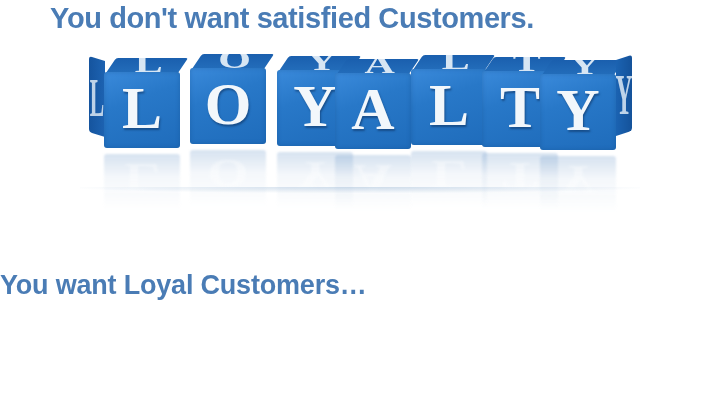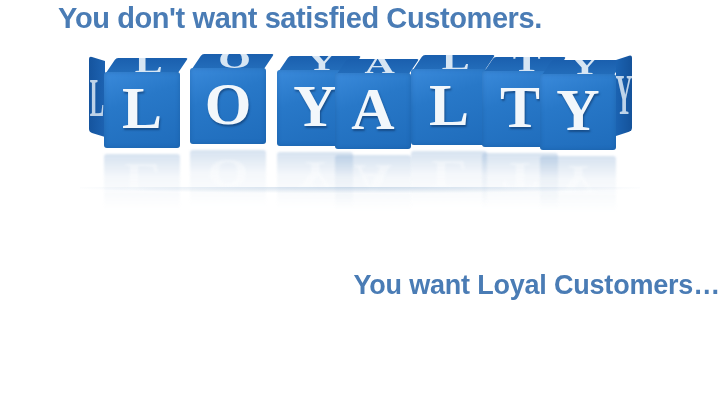--- a/index.html
+++ b/index.html
@@ -24,30 +24,29 @@
     left: 0;
     top: 2px;
     width: 584px;
     text-align: center;
     font-family: "Liberation Sans", sans-serif;
     font-weight: bold;
     font-size: 29px;
     letter-spacing: -0.4px;
     color: #4a7cb5;
     white-space: nowrap;
-    margin-left: 8px;
   }
 
   
   .caption {
     position: absolute;
     left: 0;
     top: 266px;
     width: 720px;
-    text-align: right;
+    text-align: left;
     font-family: "Liberation Sans", sans-serif;
     font-weight: bold;
     font-size: 27px;
     line-height: 38px;
     letter-spacing: -0.2px;
     color: #4a7cb5;
   }
   .caption-line { display: block; }
 
   

